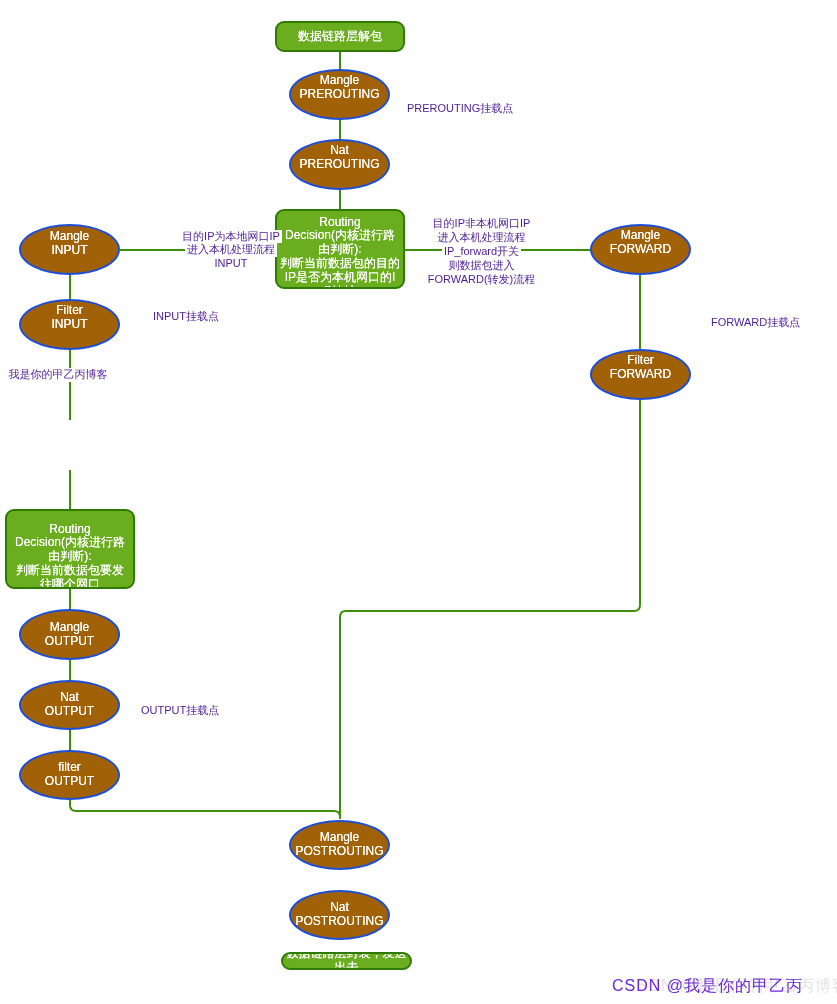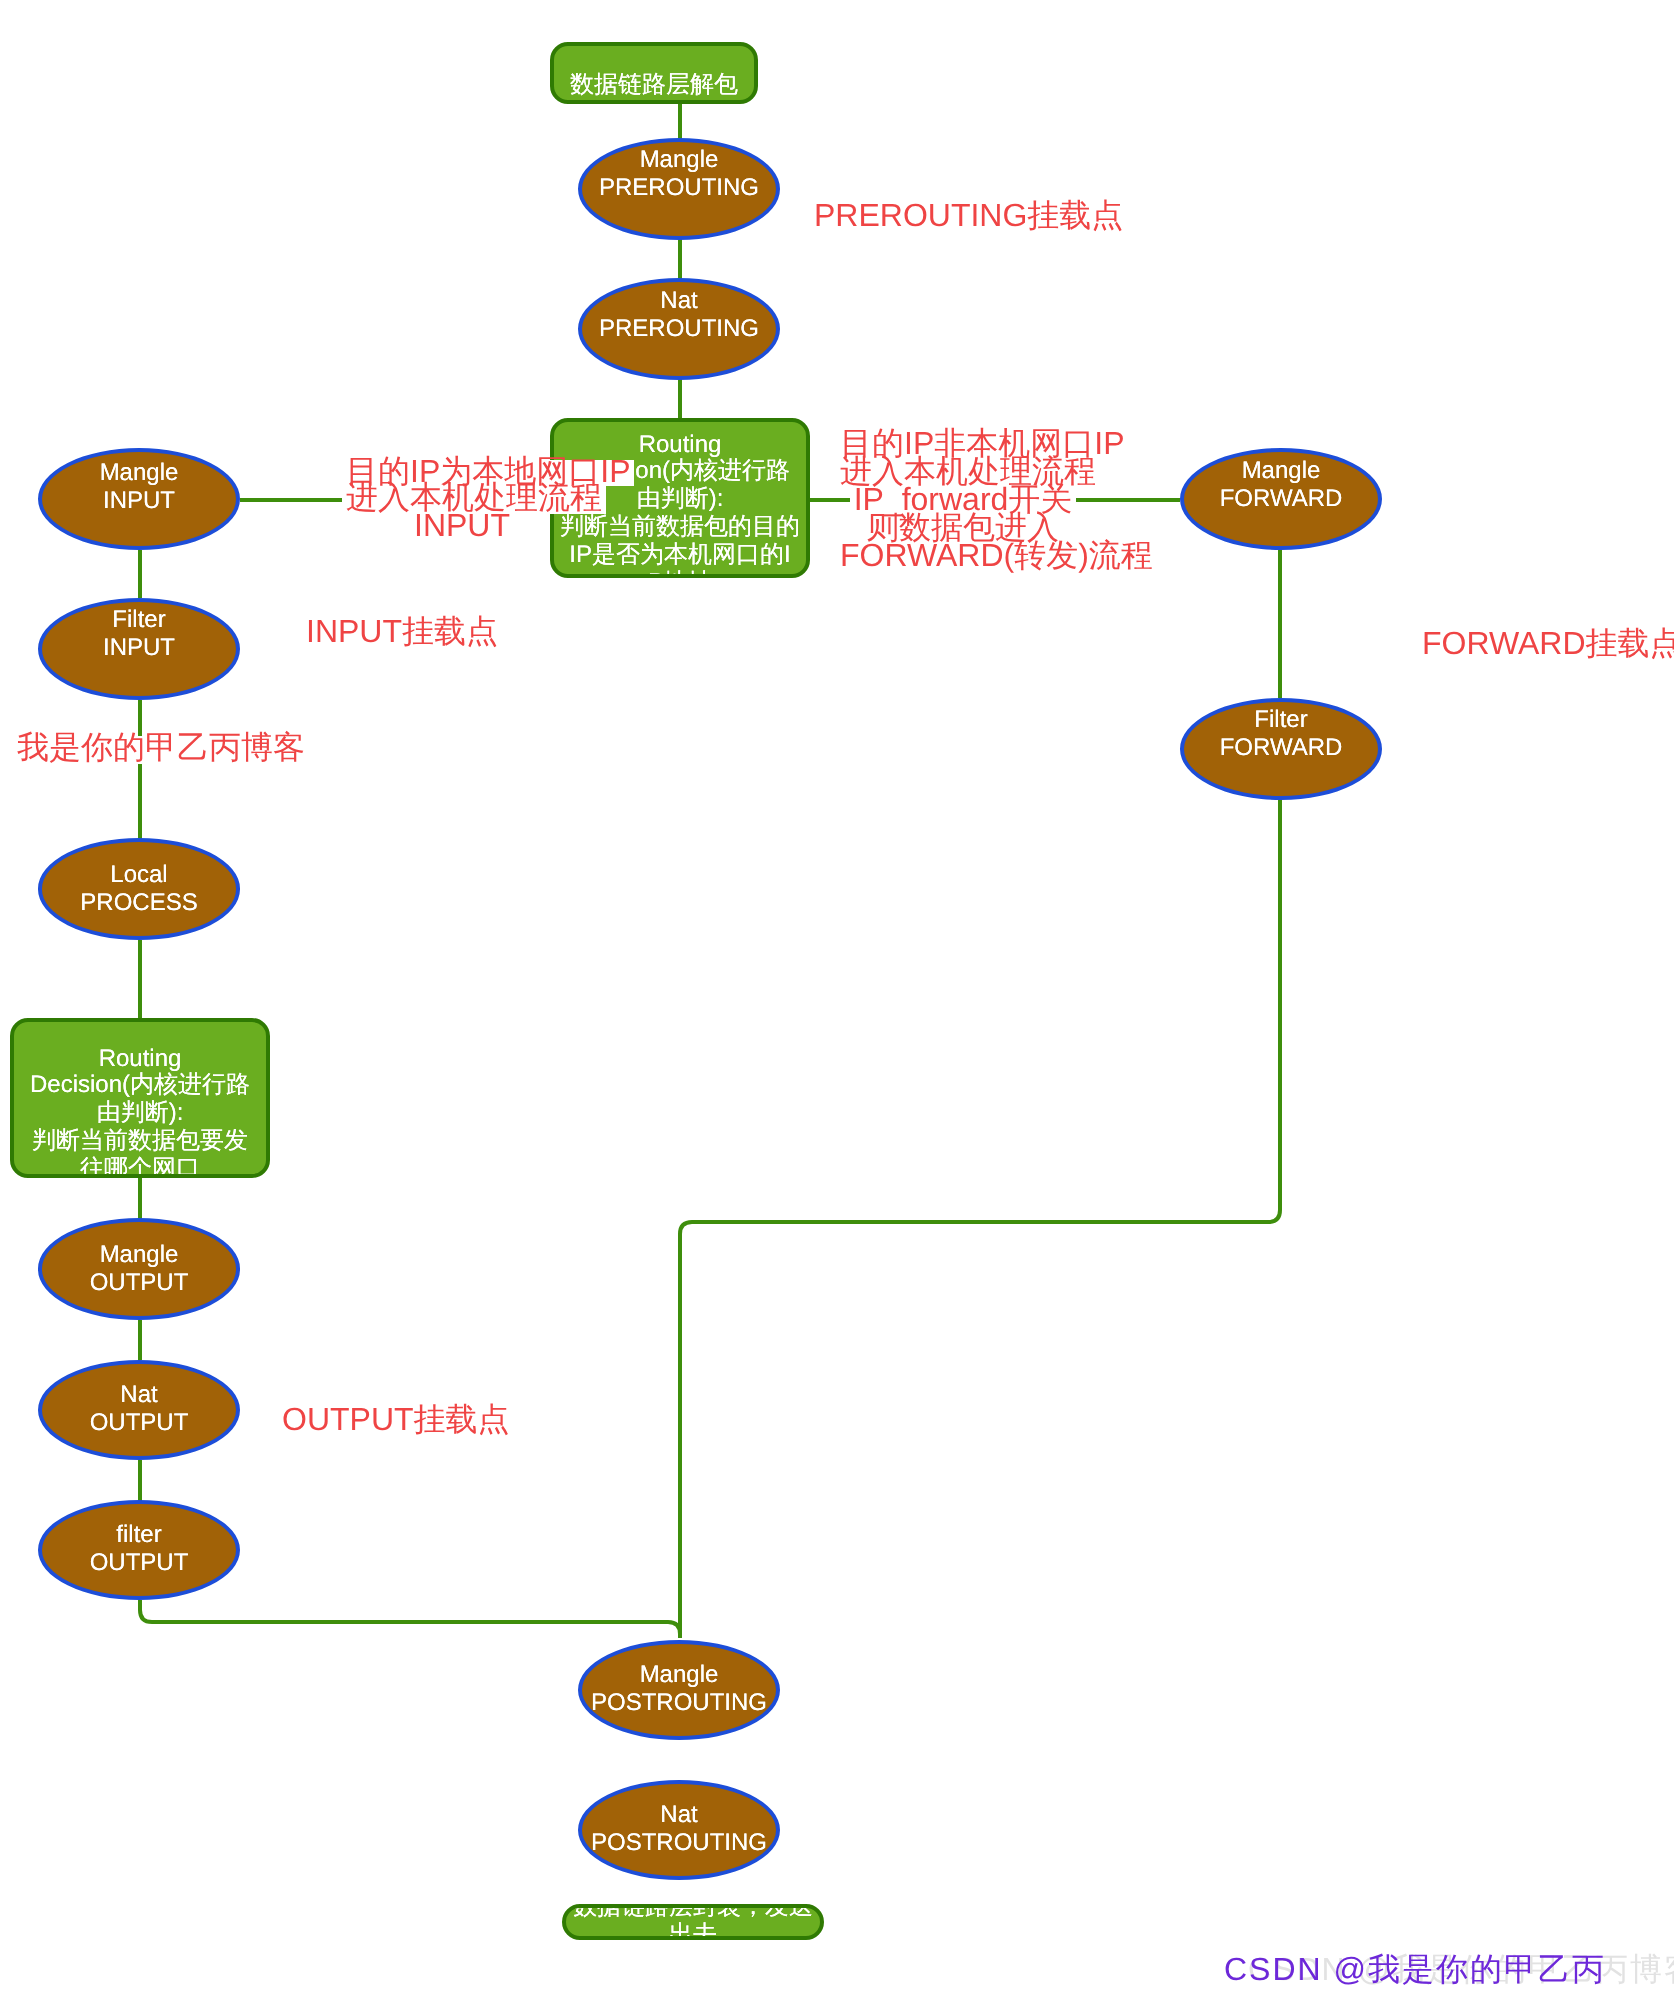--- a/index.html
+++ b/index.html
@@ -7,21 +7,21 @@
   body{width:837px;height:1004px;background:#ffffff;position:relative;overflow:hidden;
        font-family:"Liberation Sans",sans-serif;-webkit-font-smoothing:antialiased;}
   .stage{position:absolute;left:0;top:0;width:837px;height:1004px;}
   svg.links{position:absolute;left:0;top:0;width:837px;height:1004px;pointer-events:none;}
   .node{position:absolute;box-sizing:border-box;display:flex;align-items:center;justify-content:center;
         text-align:center;color:#ffffff;line-height:13.8px;font-size:12px;overflow:hidden;}
   .node > span{display:block;width:100%;transform:translate3d(0,var(--dy,0px),0);text-shadow:0 0 0.3px currentColor;}
   .ln{display:block;white-space:pre;}
   .ellipse{background:#a16207;border:2px solid #1d4ed8;border-radius:50%;}
   .rbox{background:#6AAE20;border:2px solid #2F7A03;border-radius:9px;}
-  .label{position:absolute;color:#ef4444;font-size:16px;line-height:13.8px;text-align:center;transform:translate3d(0,0,0);}
+  .label{position:absolute;color:#4c1d95;font-size:11px;line-height:13.8px;text-align:center;transform:translate3d(0,0,0);}
   .label .ln{background:#ffffff;display:table;margin:0 auto;padding:0 2px;}
   .wm{position:absolute;white-space:pre;font-size:16px;line-height:17px;letter-spacing:1px;
       font-family:"Liberation Sans",sans-serif;}
   .wm-front{color:#6d28d9;}
   .wm-back{color:#e2e2e2;}
 </style>
 </head>
 <body>
 
 <div class="stage">
@@ -38,21 +38,21 @@
       <path d="M70 470 L70 510"></path>
       <path d="M70 589 L70 610"></path>
       <path d="M70 660 L70 680"></path>
       <path d="M70 730 L70 751"></path>
       <path d="M70 800 L70 805 Q70 811 76 811 L334 811 Q340 811 340 817 L340 819"></path>
       <path d="M640 275 L640 349"></path>
       <path d="M640 400 L640 605 Q640 611 634 611 L346 611 Q340 611 340 617 L340 819"></path>
     </g>
   </svg>
 
-  <div class="node rbox" style="left:275px;top:21px;width:104px;height:31px;align-items:flex-end;">
+  <div class="node rbox" style="left:275px;top:21px;width:130px;height:31px;">
     <span>
         <span class="ln">数据链路层解包</span>
       </span>
   </div>
 
   <div class="node ellipse" style="left:289px;top:69px;width:101px;height:51px;--dy:-7.3px;">
     <span>
         <span class="ln">Mangle</span>
         <span class="ln">PREROUTING</span>
       </span>
@@ -83,26 +83,20 @@
       </span>
   </div>
 
   <div class="node ellipse" style="left:19px;top:299px;width:101px;height:51px;--dy:-7.3px;">
     <span>
         <span class="ln">Filter</span>
         <span class="ln">INPUT</span>
       </span>
   </div>
 
-  <div class="node ellipse" style="left:19px;top:419px;width:101px;height:50.5px;--dy:1.2px;">
-    <span>
-        <span class="ln">Local</span>
-        <span class="ln">PROCESS</span>
-      </span>
-  </div>
 
   <div class="node rbox" style="left:5px;top:509px;width:130px;height:80px;--dy:8.2px;">
     <span>
         <span class="ln">Routing</span>
         <span class="ln">Decision(内核进行路</span>
         <span class="ln">由判断):</span>
         <span class="ln">判断当前数据包要发</span>
         <span class="ln">往哪个网口</span>
       </span>
   </div>

